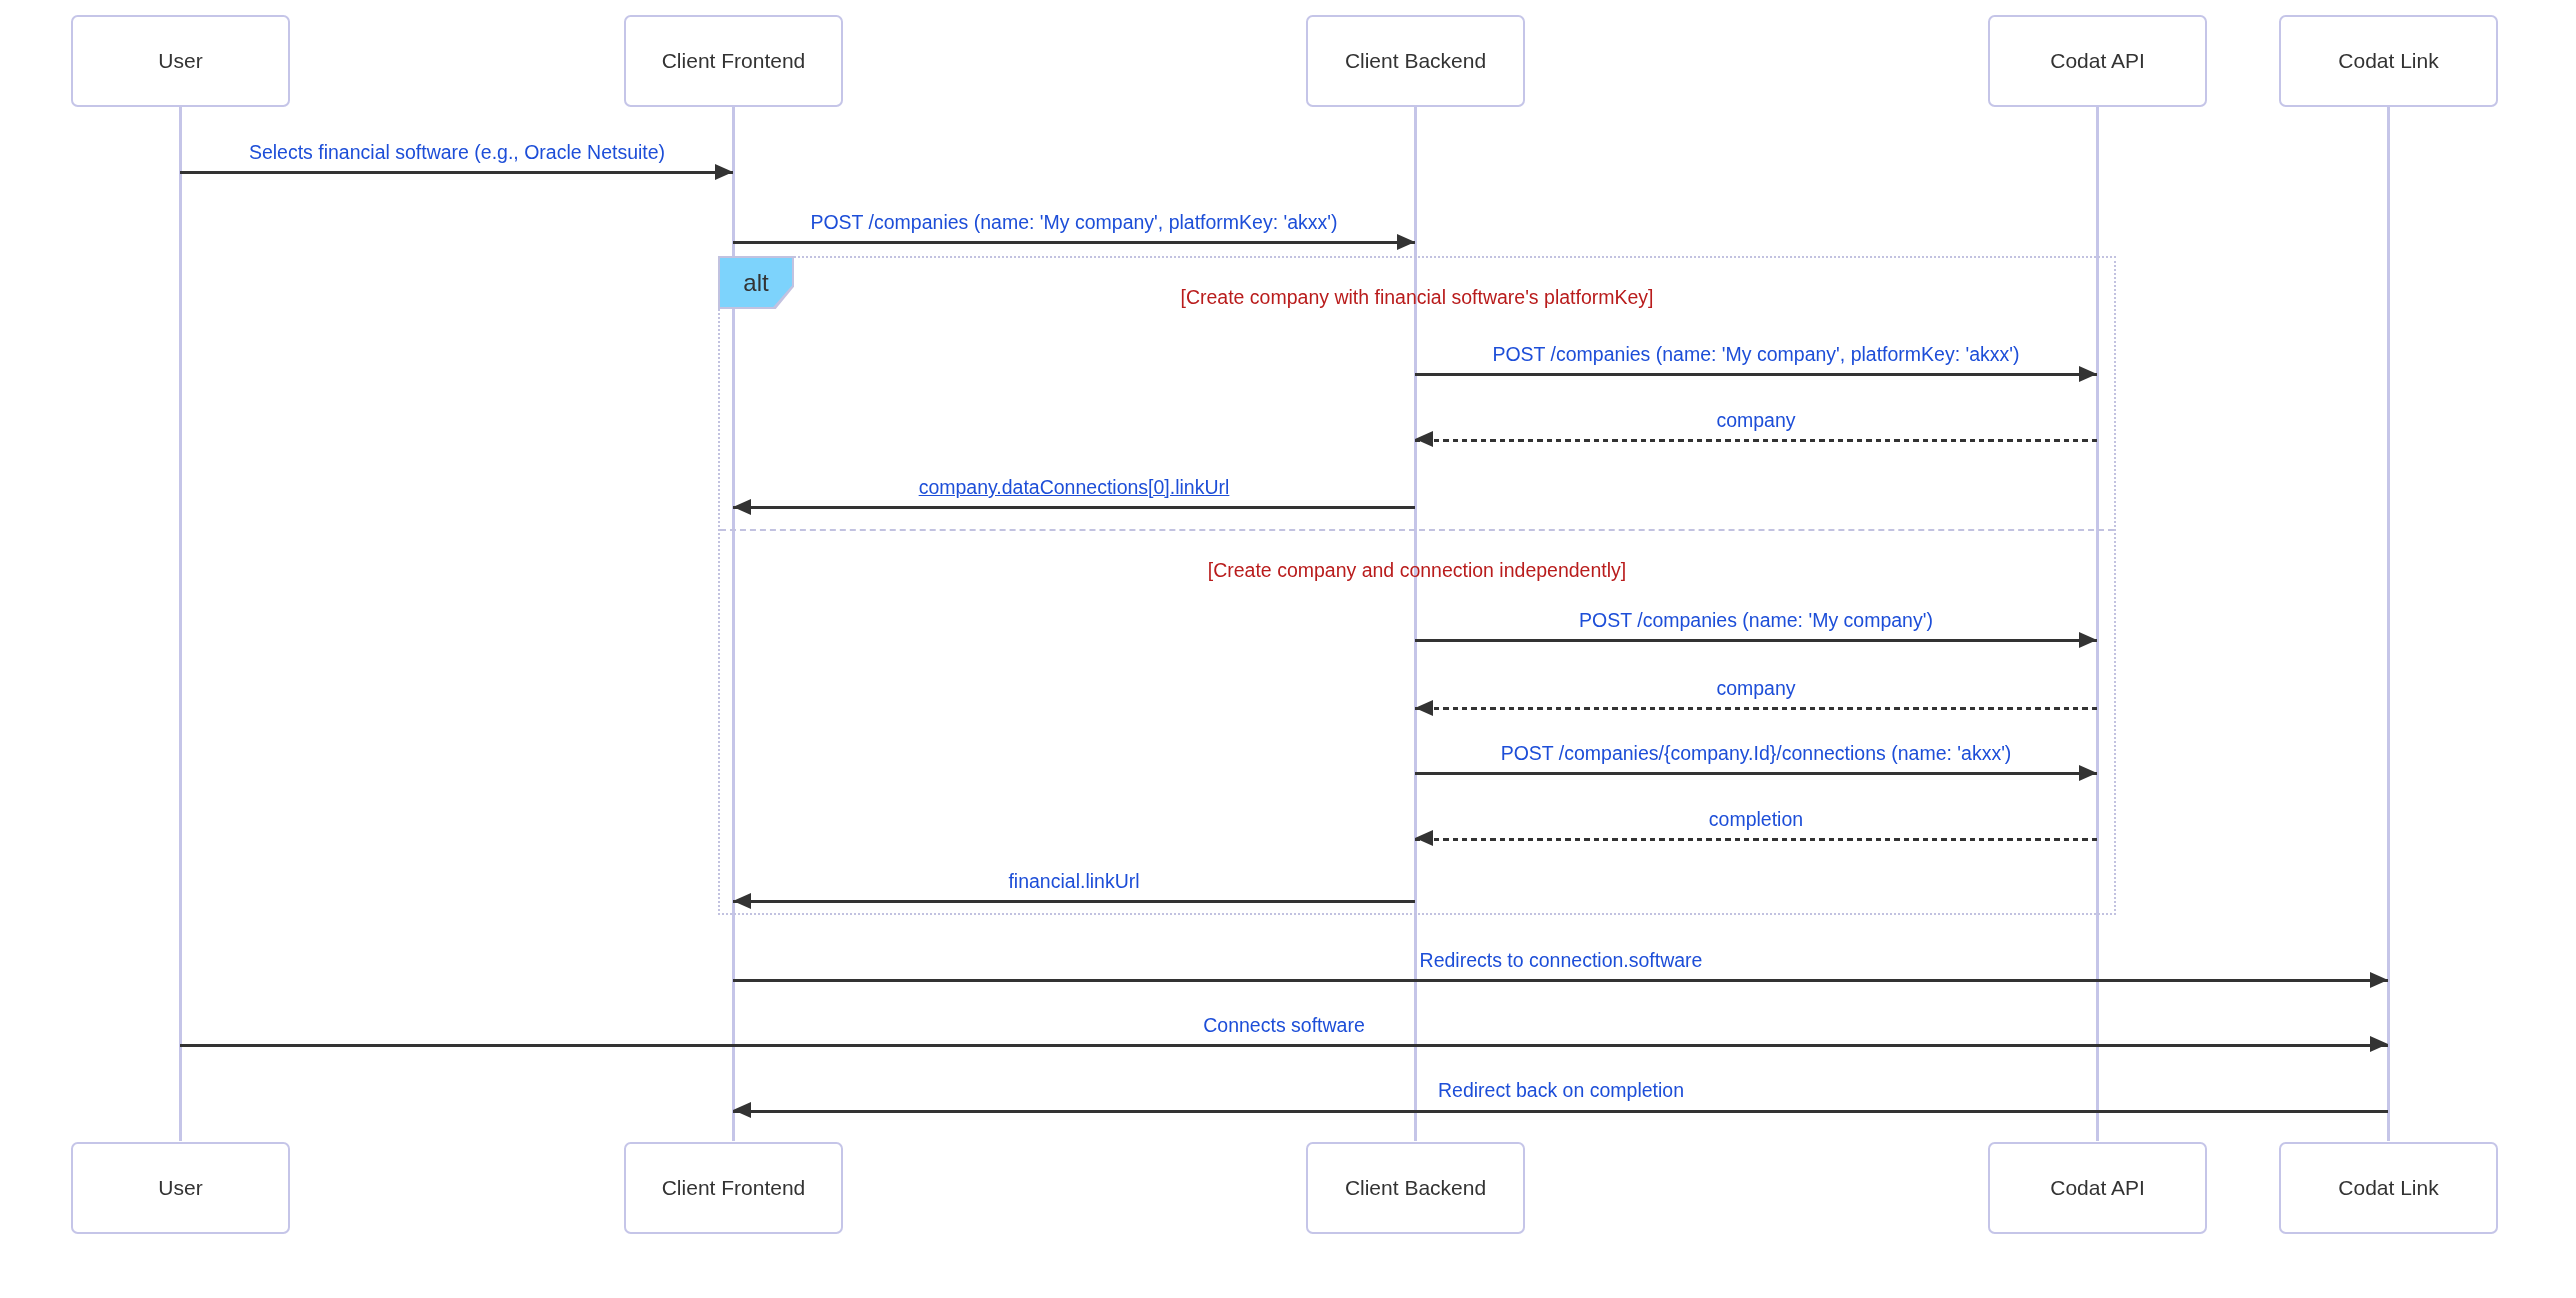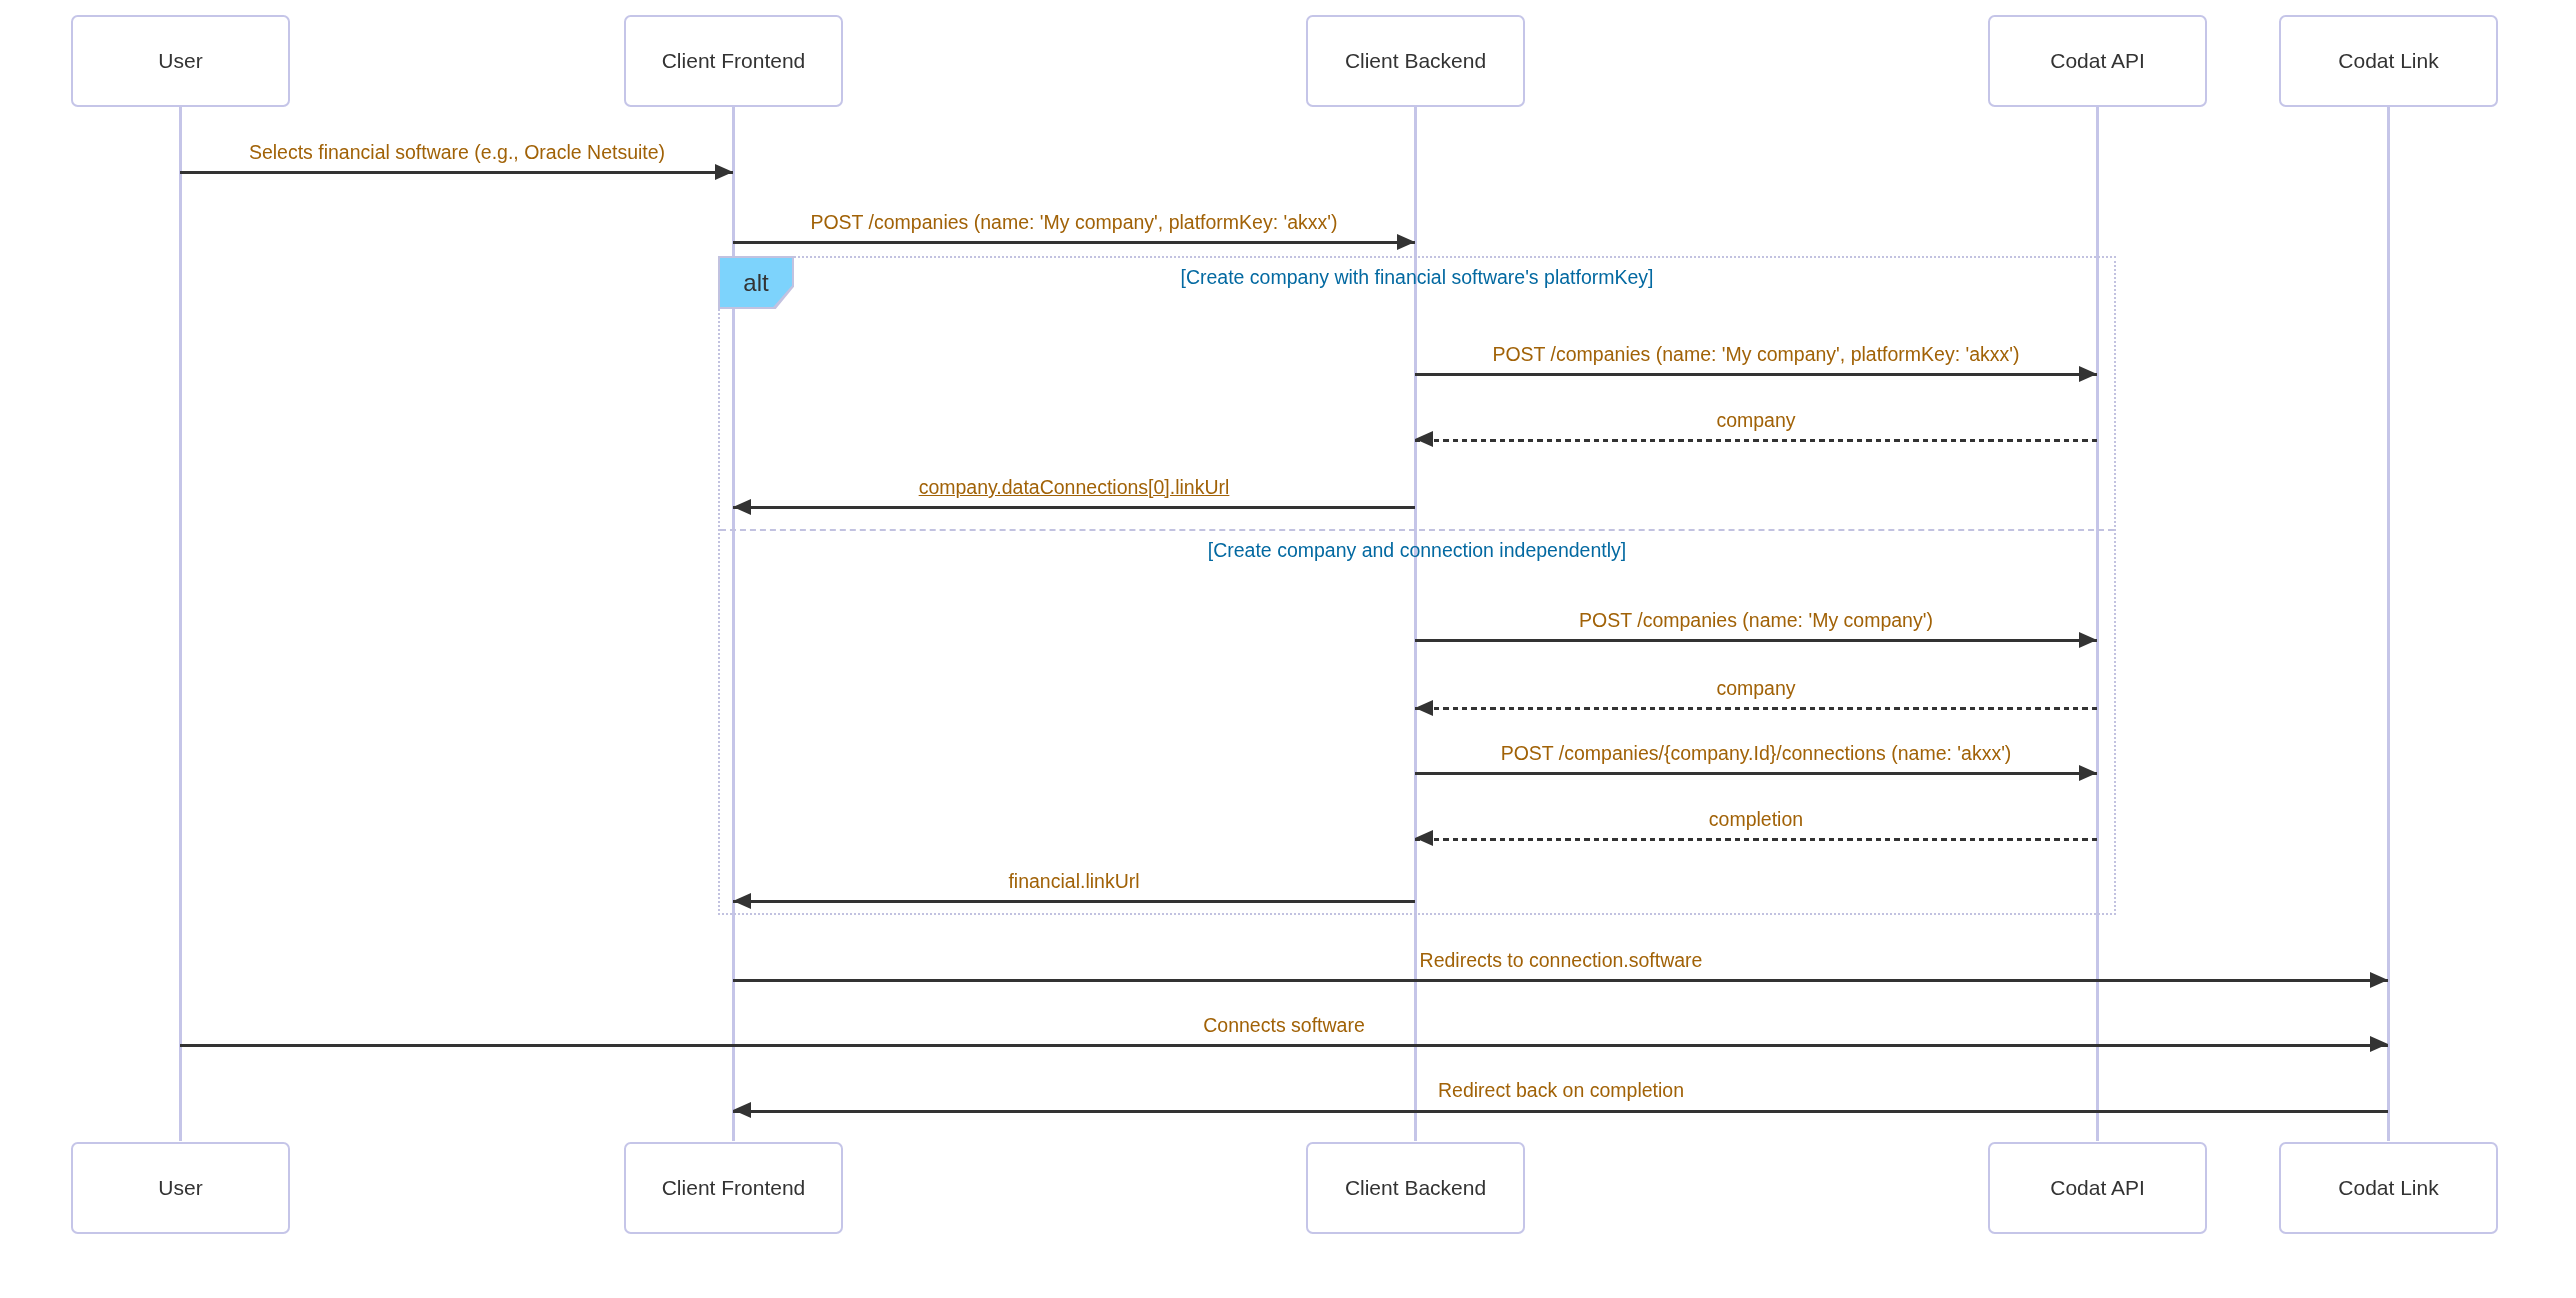--- a/index.html
+++ b/index.html
@@ -42,21 +42,21 @@
   }
 
   
   .msg-label {
     position: absolute;
     transform: translateX(-50%);
     font-size: 19.5px;
     line-height: 23px;
     white-space: nowrap;
     z-index: 2;
-    color: #a16207;
+    color: #1d4ed8;
   }
   .msg-line {
     position: absolute;
     height: 2.7px;
     z-index: 2;
   }
   .msg-line.solid { background: #333333; }
   .msg-line.dashed {
     background: repeating-linear-gradient(to right, #333333 0 5.4px, transparent 5.4px 9.4px);
   }
@@ -99,22 +99,23 @@
     font-size: 24px;
     color: #333333;
   }
   .alt-title {
     position: absolute;
     left: 50%;
     transform: translateX(-50%);
     font-size: 19.5px;
     line-height: 23px;
     white-space: nowrap;
-    color: #0369a1;
+    color: #b91c1c;
     z-index: 2;
+    margin-top: 20px;
   }
   .alt-title.t1 { top: 8px; }
   .alt-title.t2 { top: 281px; }
   .alt-divider {
     position: absolute;
     left: 0; right: 0;
     top: 271px;
     border-top: 2px dashed #c2c2e0;
   }
 </style>

